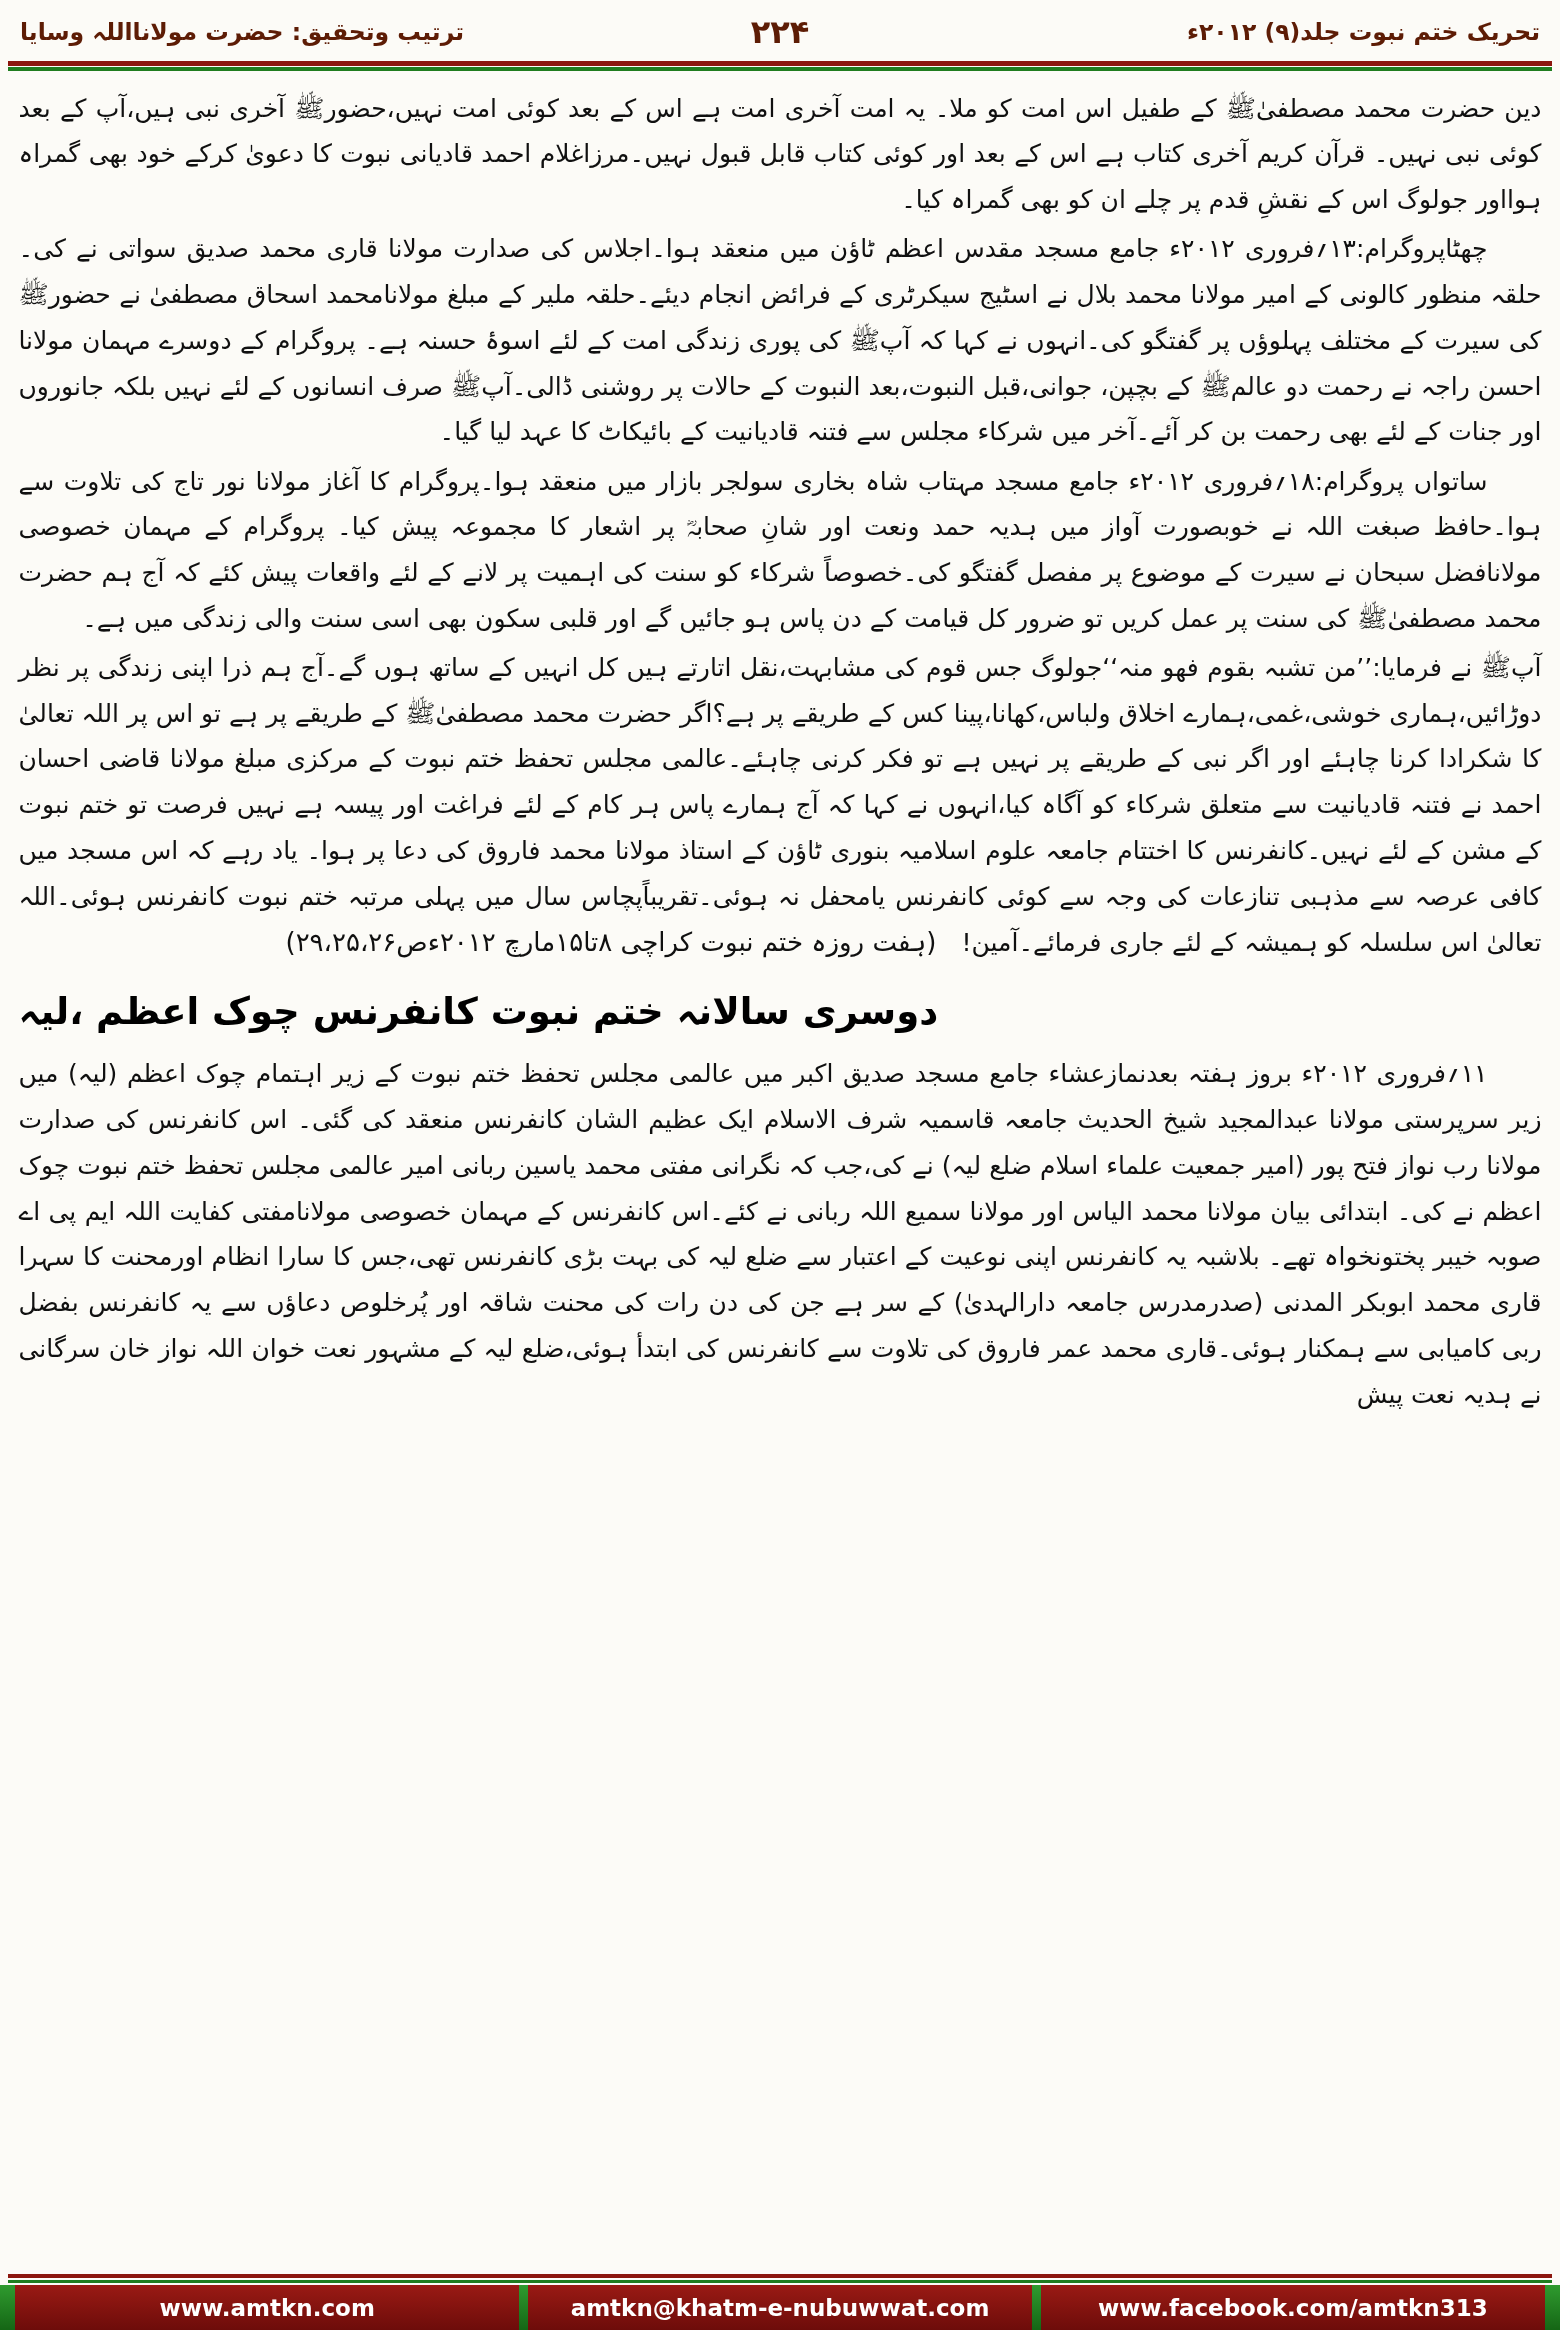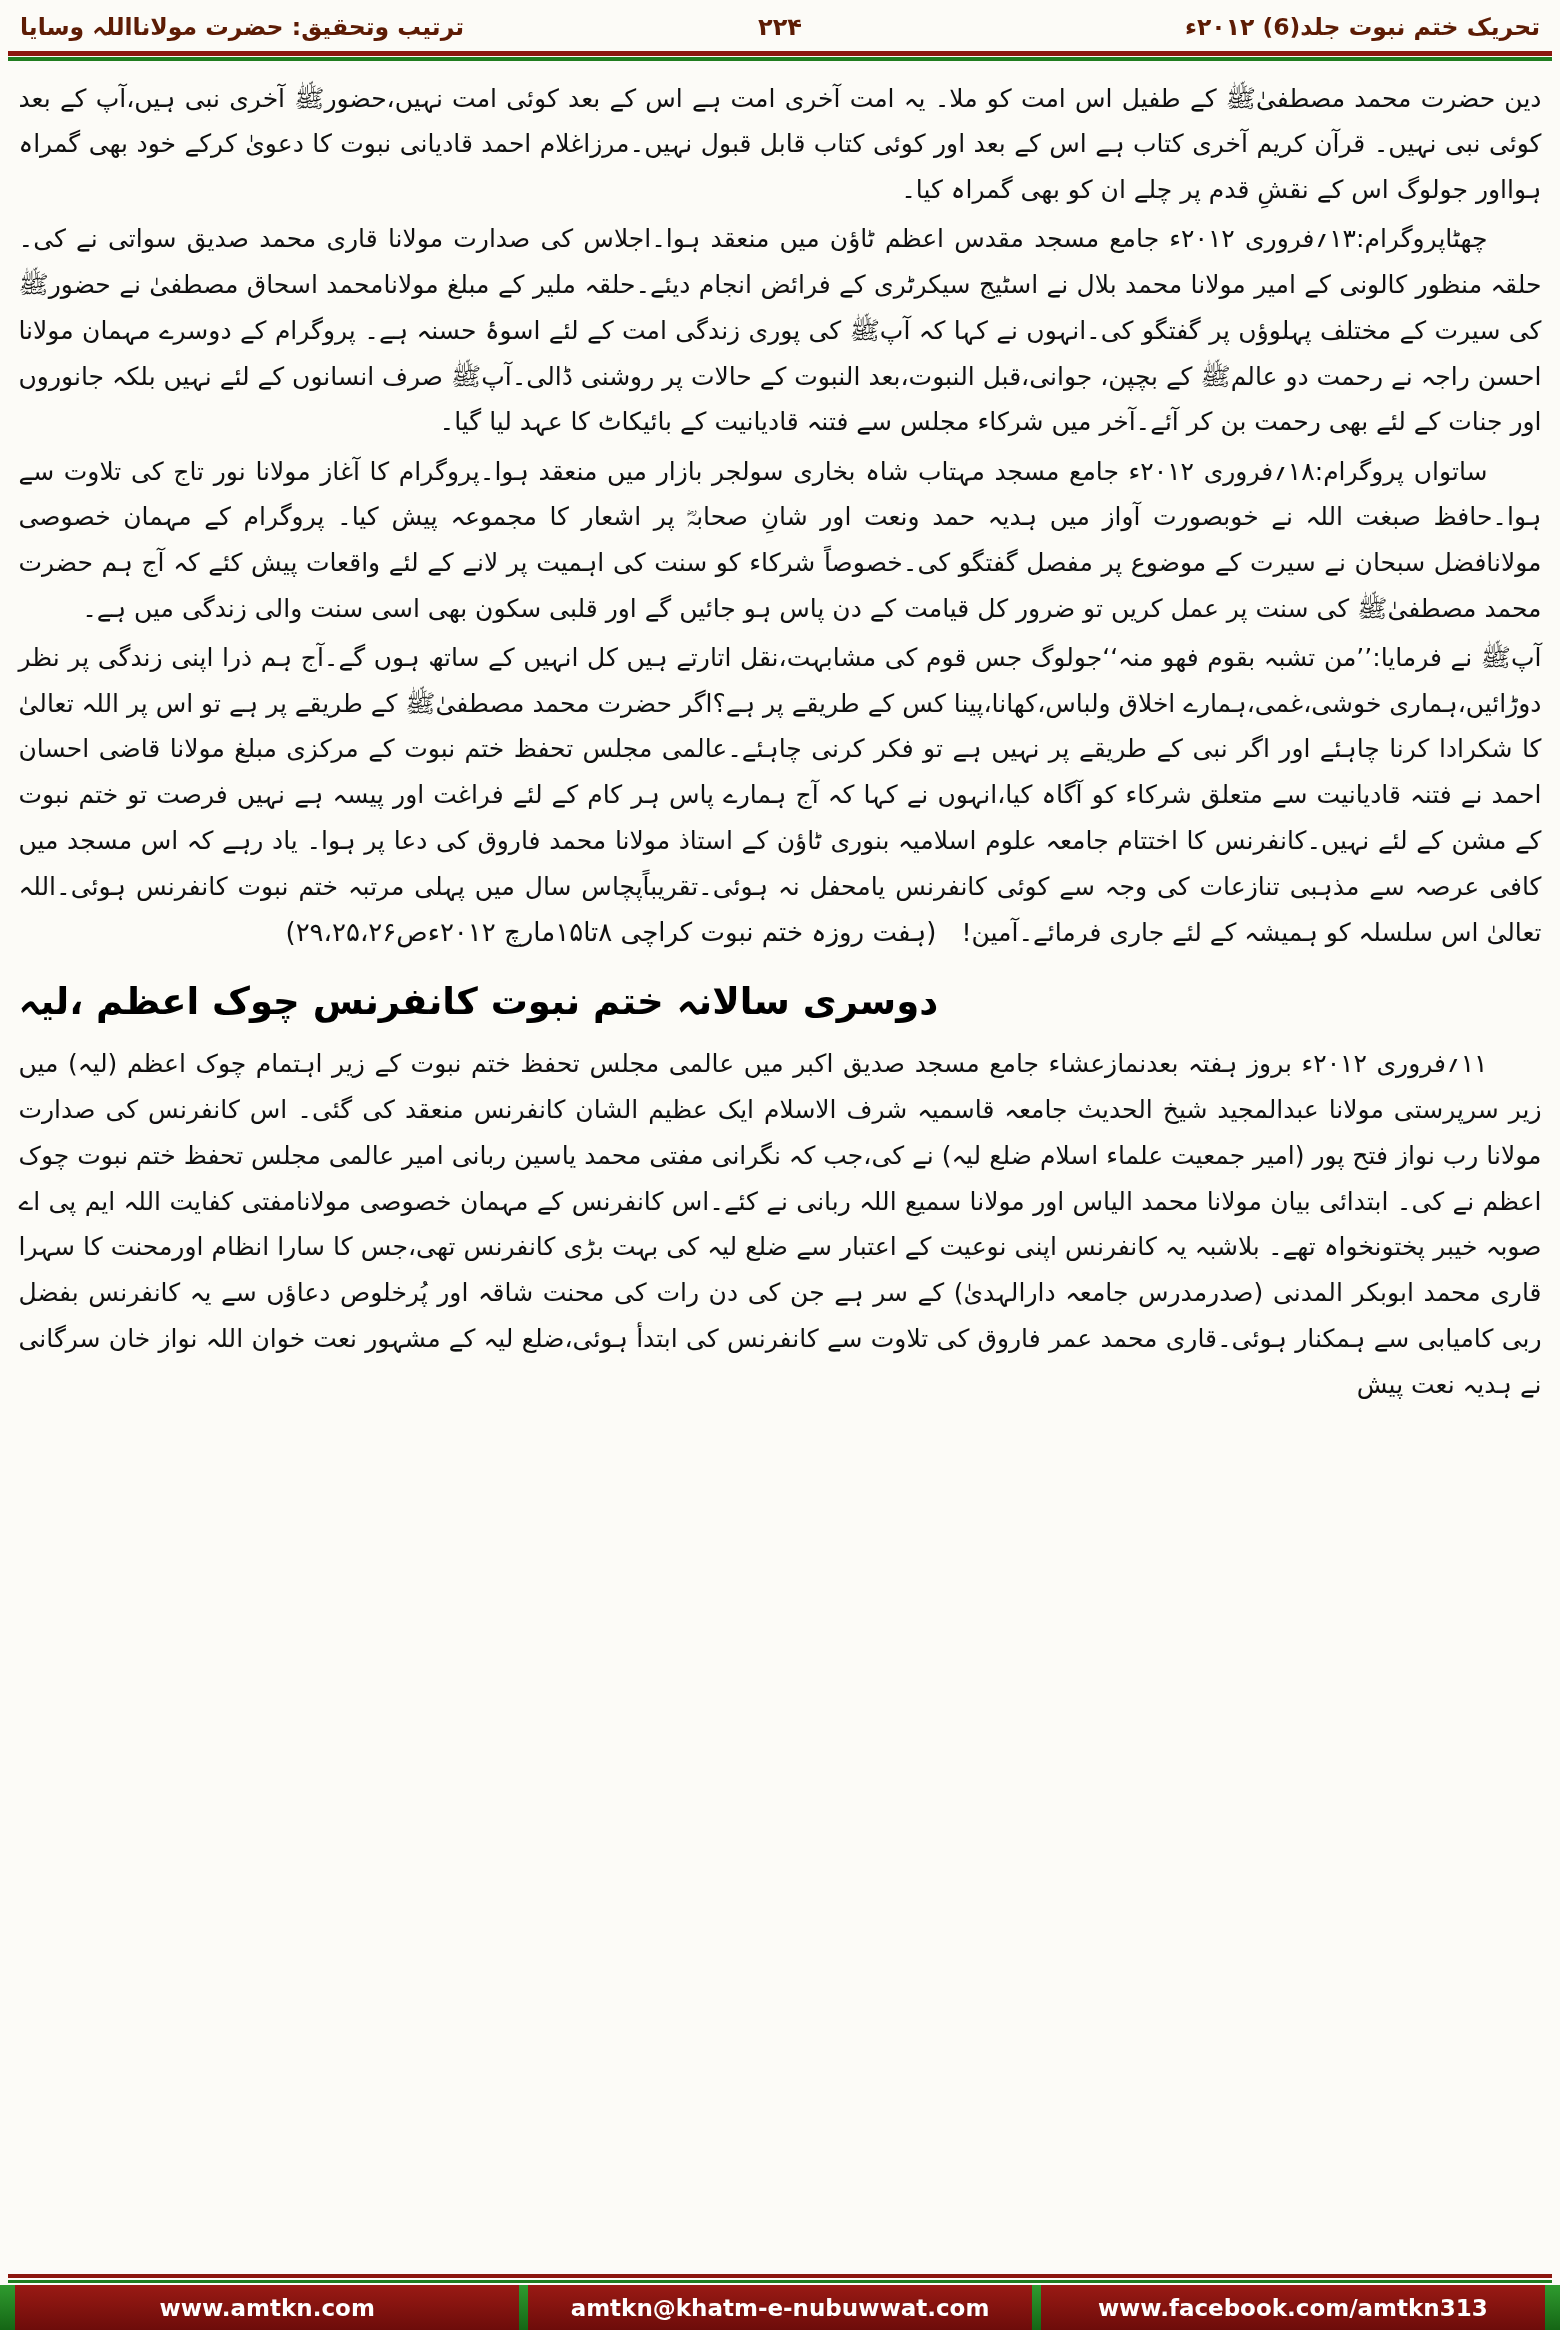--- a/index.html
+++ b/index.html
@@ -23,21 +23,21 @@
     justify-content: space-between;
     padding: 13.4px 20px 8.4px 20px;
     direction: rtl;
     color: #5d1c05;
     font-weight: bold;
   }
   .hdr .side { font-size: 23.5px; width: 40%; }
   .hdr .side.right { text-align: right; }
   .hdr .side.left  { text-align: left; direction: rtl; }
   .hdr .pgnum {
-    font-size: 24px;
+    font-size: 32px;
     text-align: center;
     flex: 1;
     color: #5d1c05;
     letter-spacing: 1.7px;
   }
   .rule-red   { height: 4.2px; background: #8c160e; margin: 1.7px 8.4px 0 8.4px; }
   .rule-green { height: 3.4px; background: #1f7d1f; margin: 1.7px 8.4px 0 8.4px; }
 
   
   main {
@@ -95,21 +95,21 @@
     width: 15px;
     background: linear-gradient(#2f9b2f, #156615);
   }
 </style>
 </head>
 <body>
 
 <div class="page">
 
   <header class="hdr">
-    <div class="side right">تحریک ختم نبوت جلد(6) ۲۰۱۲ء</div>
+    <div class="side right">تحریک ختم نبوت جلد(۹) ۲۰۱۲ء</div>
     <div class="pgnum">۲۲۴</div>
     <div class="side left">ترتیب وتحقیق: حضرت مولانااللہ وسایا</div>
   </header>
 
   <div class="rule-red"></div>
   <div class="rule-green"></div>
 
   <main>
     <p>دین حضرت محمد مصطفیٰﷺ کے طفیل اس امت کو ملا۔ یہ امت آخری امت ہے اس کے بعد کوئی امت نہیں،حضورﷺ آخری نبی ہیں،آپ کے بعد کوئی نبی نہیں۔ قرآن کریم آخری کتاب ہے اس کے بعد اور کوئی کتاب قابل قبول نہیں۔مرزاغلام احمد قادیانی نبوت کا دعویٰ کرکے خود بھی گمراہ ہوااور جولوگ اس کے نقشِ قدم پر چلے ان کو بھی گمراہ کیا۔</p>
 

